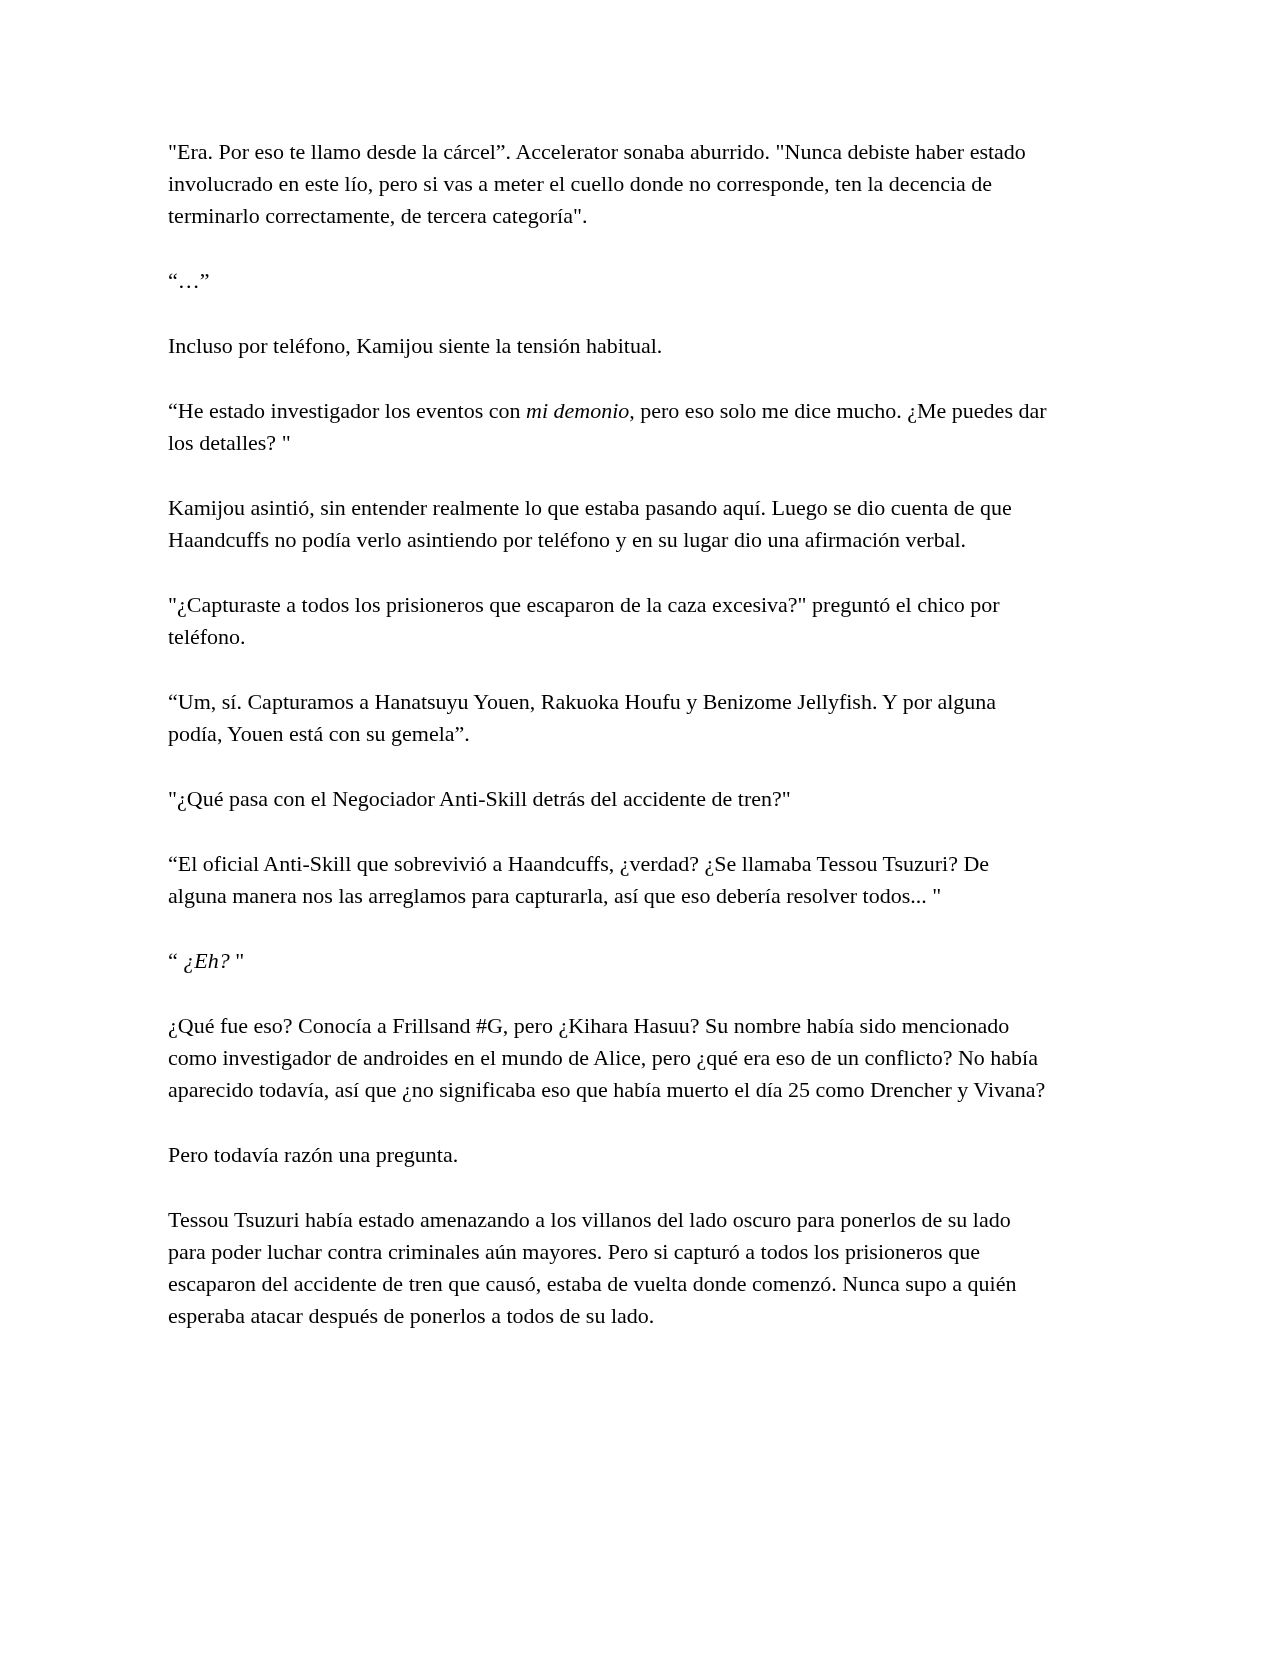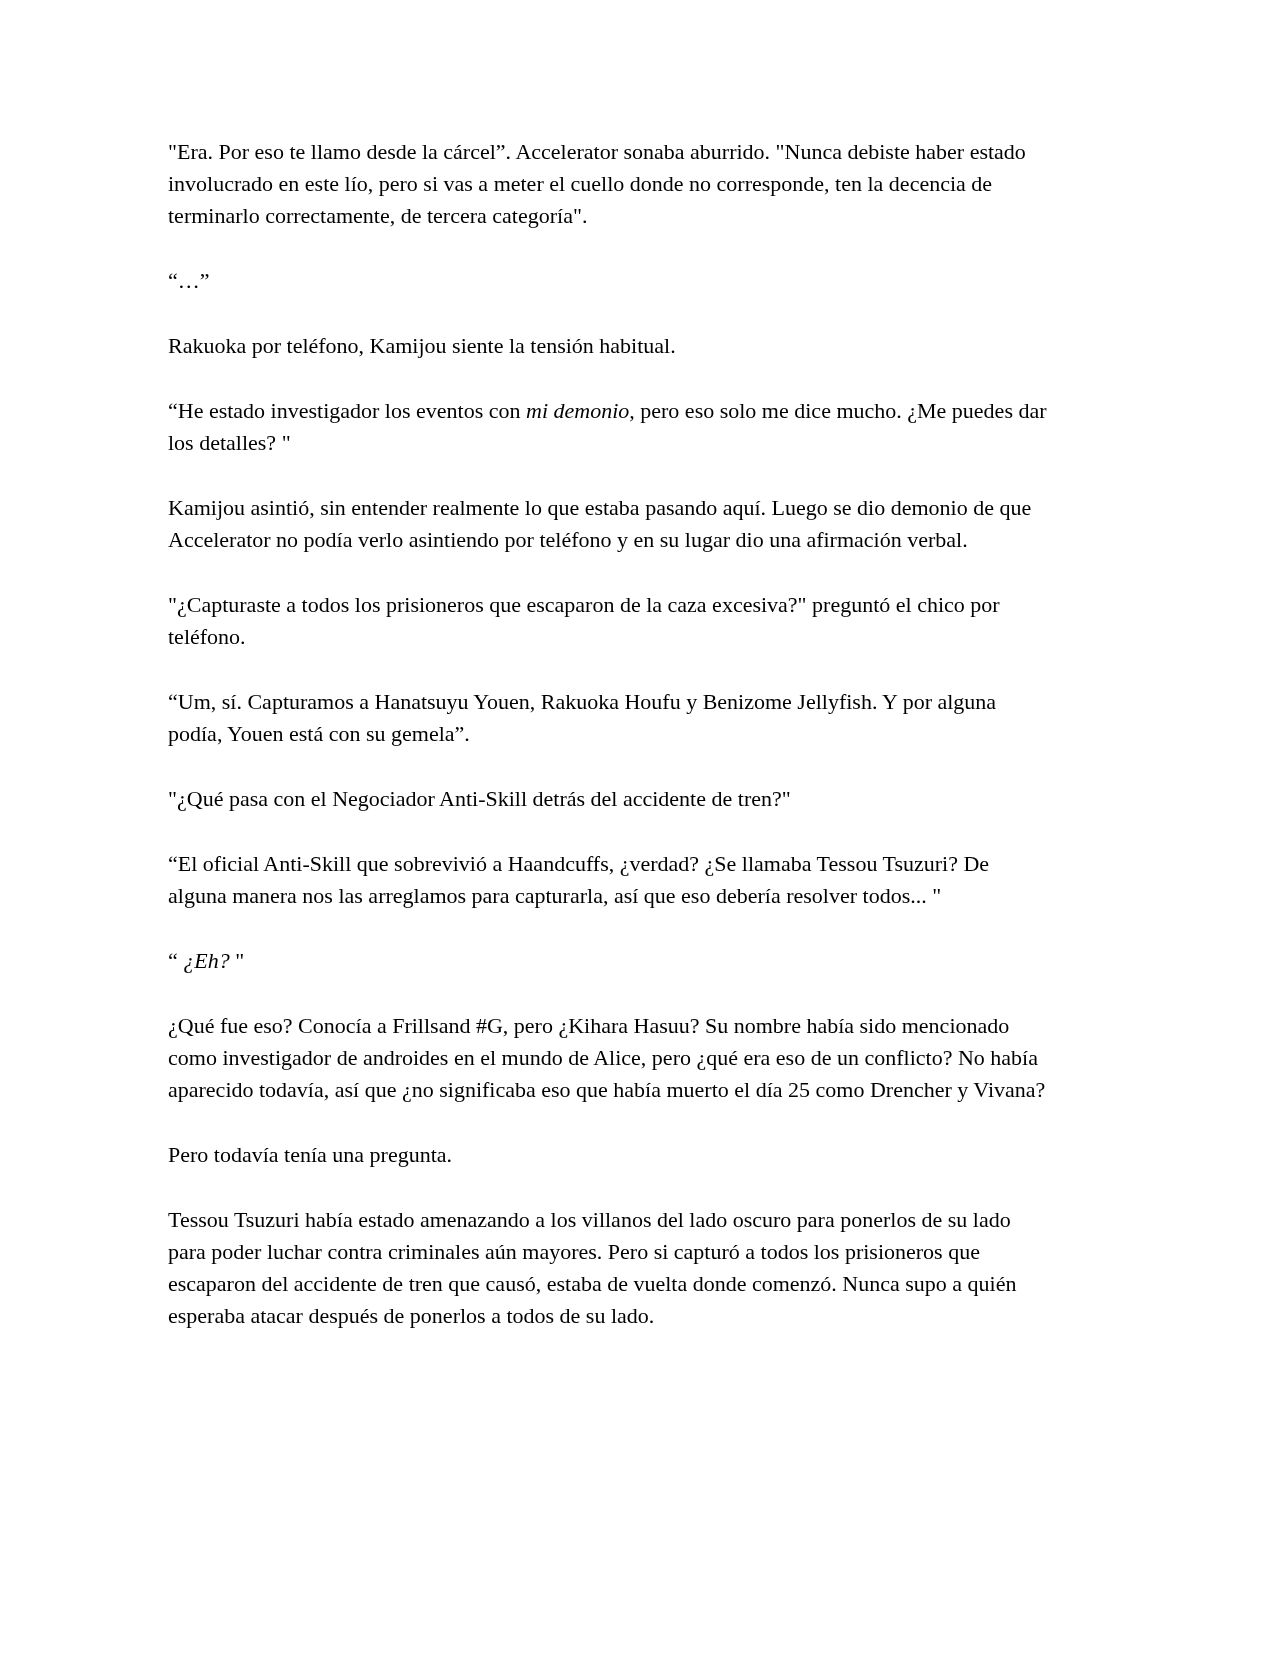--- a/index.html
+++ b/index.html
@@ -29,24 +29,24 @@
   .page em {
     font-style: italic;
   }
 </style>
 </head>
 <body>
 
 <div class="page">
     <p><span>"Era. Por eso te llamo desde la cárcel”. Accelerator sonaba aburrido. "Nunca debiste haber estado involucrado en este lío, pero si vas a meter el cuello donde no corresponde, ten la decencia de terminarlo correctamente, de tercera categoría".</span></p>
     <p><span>“…”</span></p>
-    <p><span>Rakuoka por teléfono, Kamijou siente la tensión habitual.</span></p>
+    <p><span>Incluso por teléfono, Kamijou siente la tensión habitual.</span></p>
     <p><span>“He estado investigador los eventos con </span><em>mi demonio,</em><span> pero eso solo me dice mucho. ¿Me puedes dar los detalles? "</span></p>
-    <p><span>Kamijou asintió, sin entender realmente lo que estaba pasando aquí. Luego se dio demonio de que Accelerator no podía verlo asintiendo por teléfono y en su lugar dio una afirmación verbal.</span></p>
+    <p><span>Kamijou asintió, sin entender realmente lo que estaba pasando aquí. Luego se dio cuenta de que Haandcuffs no podía verlo asintiendo por teléfono y en su lugar dio una afirmación verbal.</span></p>
     <p><span>"¿Capturaste a todos los prisioneros que escaparon de la caza excesiva?" preguntó el chico por teléfono.</span></p>
     <p><span>“Um, sí. Capturamos a Hanatsuyu Youen, Rakuoka Houfu y Benizome Jellyfish. Y por alguna podía, Youen está con su gemela”.</span></p>
     <p><span>"¿Qué pasa con el Negociador Anti-Skill detrás del accidente de tren?"</span></p>
     <p><span>“El oficial Anti-Skill que sobrevivió a Haandcuffs, ¿verdad? ¿Se llamaba Tessou Tsuzuri? De alguna manera nos las arreglamos para capturarla, así que eso debería resolver todos... "</span></p>
     <p><span>“ </span><em>¿Eh?</em><span> "</span></p>
     <p><span>¿Qué fue eso? Conocía a Frillsand #G, pero ¿Kihara Hasuu? Su nombre había sido mencionado como investigador de androides en el mundo de Alice, pero ¿qué era eso de un conflicto? No había aparecido todavía, así que ¿no significaba eso que había muerto el día 25 como Drencher y Vivana?</span></p>
-    <p><span>Pero todavía tenía una pregunta.</span></p>
+    <p><span>Pero todavía razón una pregunta.</span></p>
     <p><span>Tessou Tsuzuri había estado amenazando a los villanos del lado oscuro para ponerlos de su lado para poder luchar contra criminales aún mayores. Pero si capturó a todos los prisioneros que escaparon del accidente de tren que causó, estaba de vuelta donde comenzó. Nunca supo a quién esperaba atacar después de ponerlos a todos de su lado.</span></p>
   </div>
 
 </body></html>

